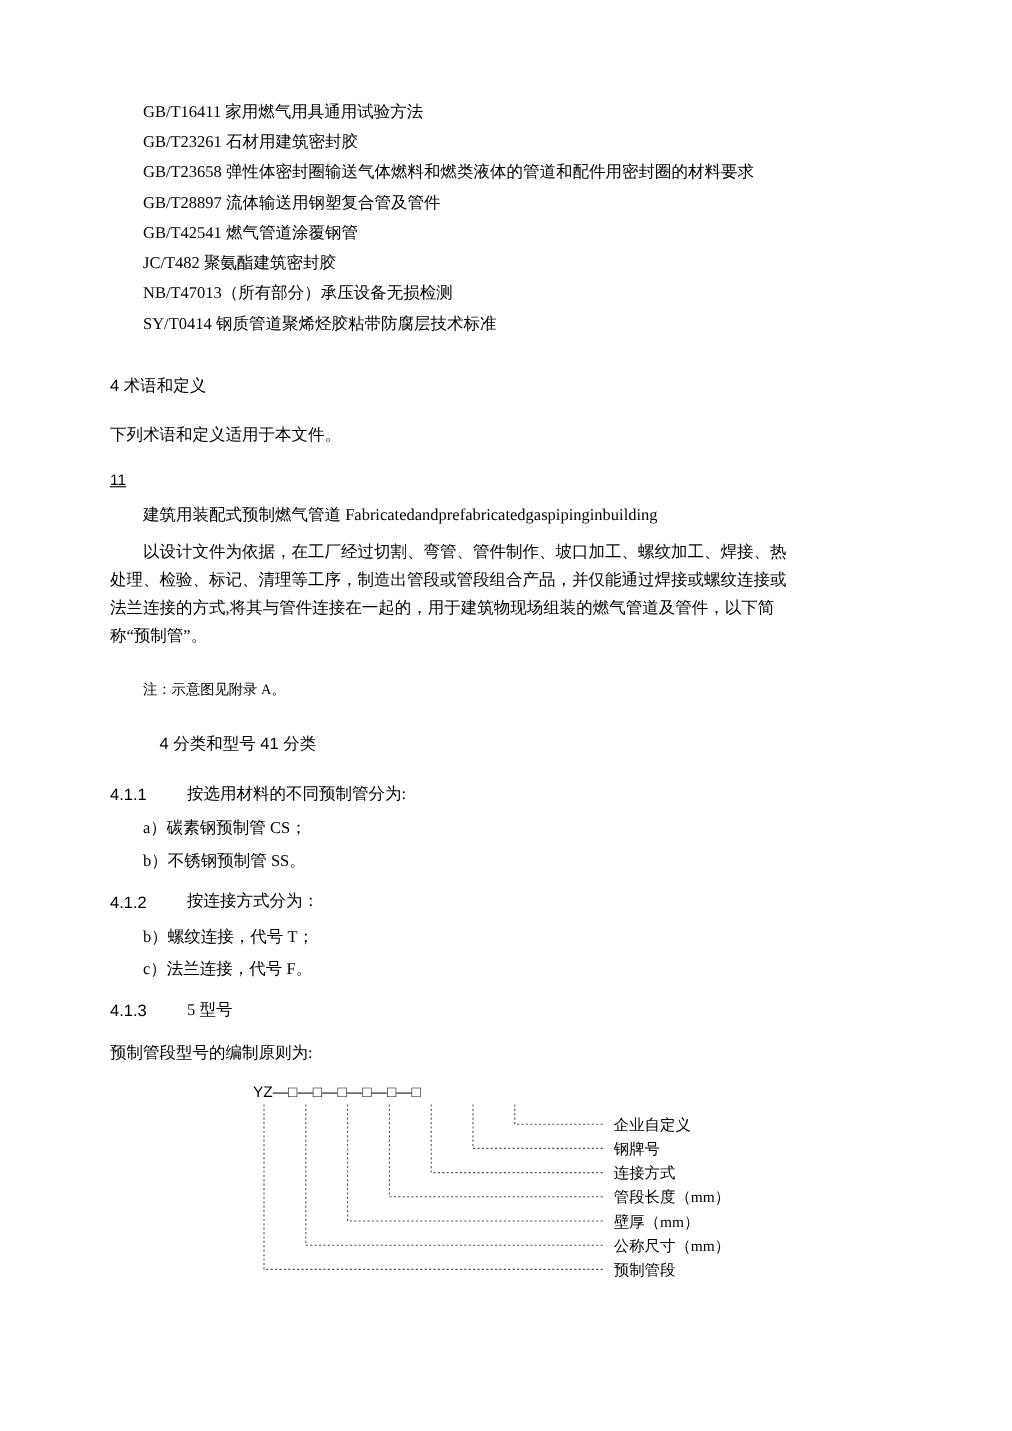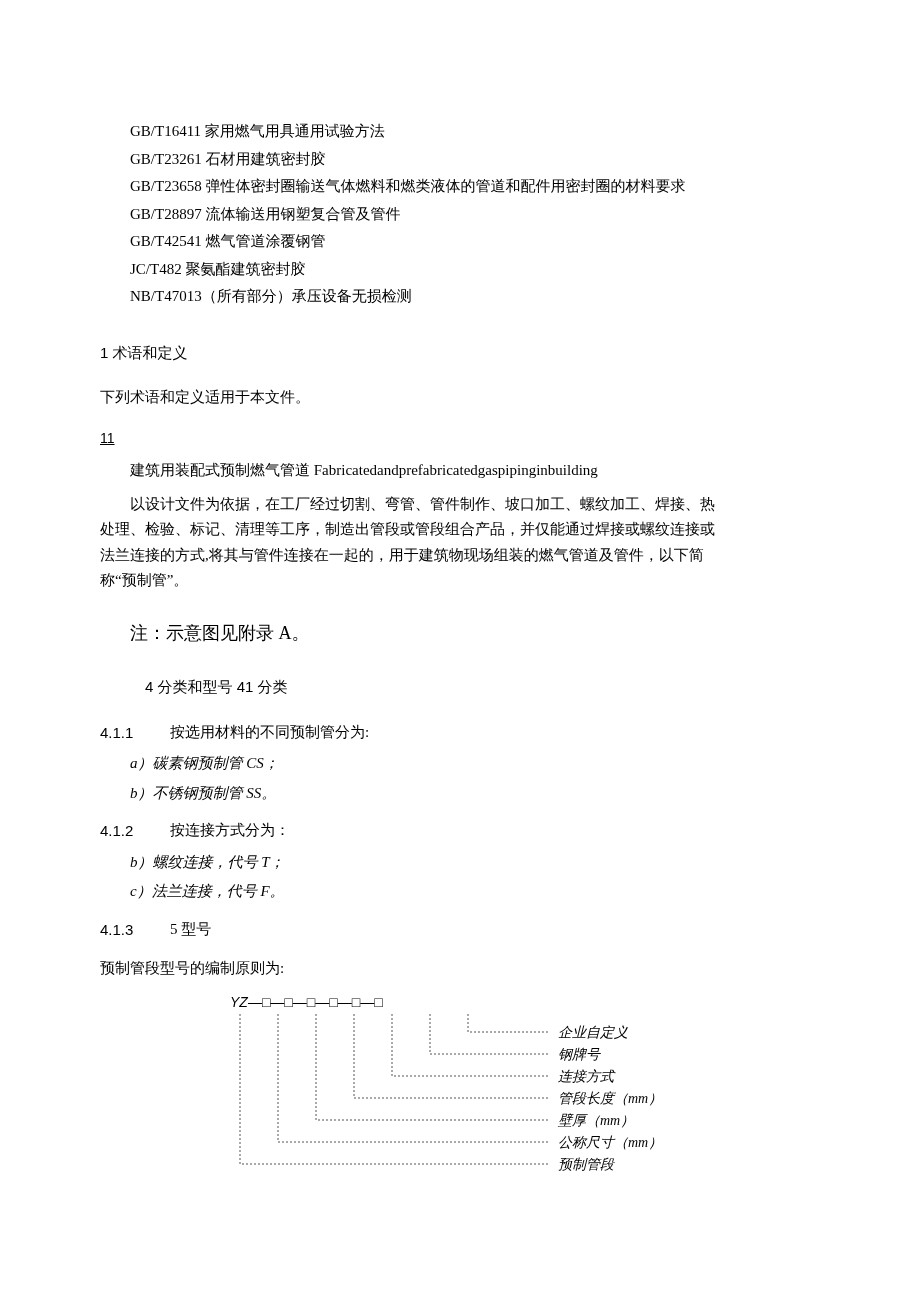--- a/index.html
+++ b/index.html
@@ -8,21 +8,21 @@
     background: #ffffff;
     font-family: "SimSun", "宋体", serif;
     font-size: 15px;
     color: #000;
     line-height: 1.7;
   }
   .page {
     width: 828px;
     min-height: 1301px;
     box-sizing: border-box;
-    padding: 117px 100px 60px 100px;
+    padding: 88px 100px 60px 100px;
     position: relative;
   }
   .std-list {
     margin-left: 30px;
     margin-bottom: 30px;
   }
   .std-line {
     margin: 2px 0;
   }
   .sec-heading {
@@ -31,21 +31,21 @@
     margin: 20px 0 20px 0;
   }
   .intro-text {
     margin-bottom: 10px;
   }
   .para {
     text-indent: 2em;
     margin: 8px 0;
   }
   .note {
-    font-size: 18px;
+    font-size: 13px;
     margin-left: 30px;
     margin-top: 24px;
   }
   .clause-num {
     font-family: Arial, sans-serif;
     font-size: 14px;
     margin: 16px 0 6px 0;
     text-decoration: underline;
   }
   .clause-row {
@@ -57,25 +57,23 @@
     width: 70px;
   }
   .clause-row .txt {
     flex: 1;
   }
   .opt-list {
     margin-left: 30px;
   }
   .opt-line {
     margin: 4px 0;
-    font-style: italic;
   }
   .diagram-wrap {
     margin: 10px 0 0 130px;
-    font-style: italic;
   }
   svg text {
     font-family: "SimSun", serif;
     font-size: 14px;
     fill: #000;
   }
   svg .code-text {
     font-family: Arial, sans-serif;
   }
 </style>
@@ -84,23 +82,24 @@
 <div class="page">
 
 <div class="std-list">
   <div class="std-line">GB/T16411 家用燃气用具通用试验方法</div>
   <div class="std-line">GB/T23261 石材用建筑密封胶</div>
   <div class="std-line">GB/T23658 弹性体密封圈输送气体燃料和燃类液体的管道和配件用密封圈的材料要求</div>
   <div class="std-line">GB/T28897 流体输送用钢塑复合管及管件</div>
   <div class="std-line">GB/T42541 燃气管道涂覆钢管</div>
   <div class="std-line">JC/T482 聚氨酯建筑密封胶</div>
   <div class="std-line">NB/T47013（所有部分）承压设备无损检测</div>
+  <div class="std-line">SY/T0414 钢质管道聚烯烃胶粘带防腐层技术标准</div>
 </div>
 
-<div class="sec-heading">1 术语和定义</div>
+<div class="sec-heading">4 术语和定义</div>
 
 <div class="intro-text">下列术语和定义适用于本文件。</div>
 
 <div class="clause-num">11</div>
 
 <div class="para" style="text-indent:2em;margin-left:0;">建筑用装配式预制燃气管道 Fabricatedandprefabricatedgaspipinginbuilding</div>
 
 <div class="para">以设计文件为依据，在工厂经过切割、弯管、管件制作、坡口加工、螺纹加工、焊接、热处理、检验、标记、清理等工序，制造出管段或管段组合产品，并仅能通过焊接或螺纹连接或法兰连接的方式,将其与管件连接在一起的，用于建筑物现场组装的燃气管道及管件，以下简称“预制管”。</div>
 
 <div class="note">注：示意图见附录 A。</div>

